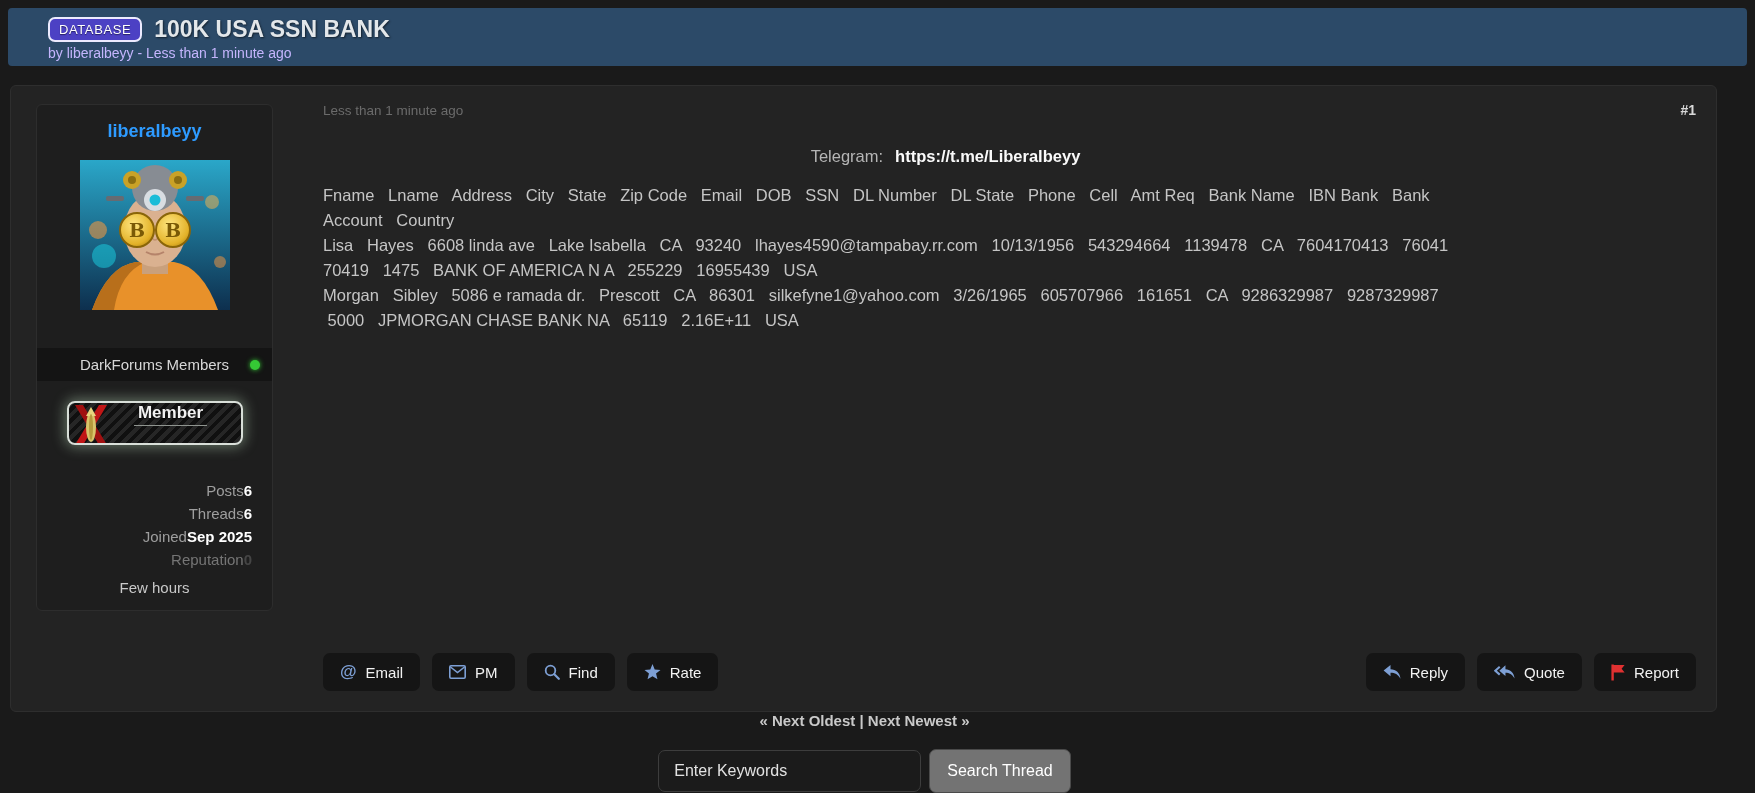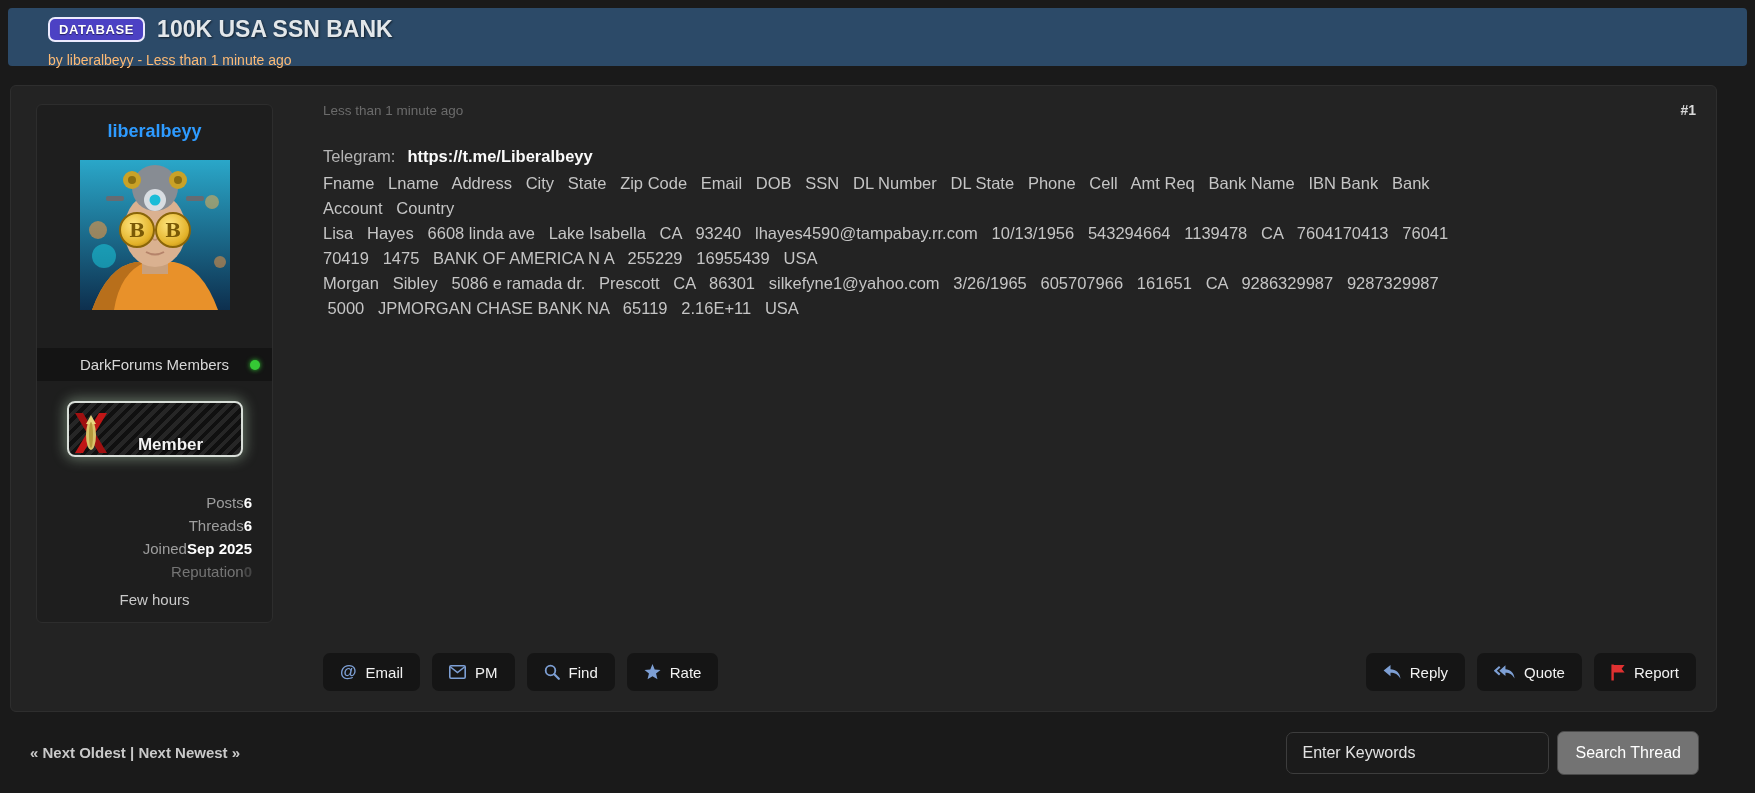--- a/index.html
+++ b/index.html
@@ -5,79 +5,79 @@
   * { box-sizing: border-box; margin: 0; padding: 0; }
   html,body { width:1755px; height:793px; background:#1a1a1a; overflow:hidden;
     font-family:"Liberation Sans","DejaVu Sans",sans-serif; }
   .page { position:relative; width:1755px; height:793px; }
 
   
   .thread-header { position:absolute; left:8px; top:8px; width:1739px; height:58px;
     background:#2c4a68; border-radius:4px; padding:8px 20px 6px 40px; }
   .th-row1 { display:flex; align-items:center; gap:12px; }
   .cat-badge { display:inline-block; background:#4c41c4; border:2px solid #eceafe;
-    border-radius:7px; color:#fff; font-weight:bold; font-size:13px; letter-spacing:.6px;
+    border-radius:7px; color:#fff; font-weight:normal; font-size:13px; letter-spacing:.6px;
     padding:3px 9px; text-shadow:0 1px 1px rgba(0,0,0,.5);text-align:right; }
   .thread-title { font-size:23px; font-weight:bold; color:#e3e7ea; text-shadow:1px 1px 2px #14222f; }
-  .thread-byline { margin-top:9px; font-size:14px; color:#fdba74; }
+  .thread-byline { margin-top:2px; font-size:14px; color:#c4b5fd; }
 
   
   .main-panel { position:absolute; left:10px; top:85px; width:1707px; height:627px;
     background:#232323; border:1px solid #2e2e2e; border-radius:6px; }
 
   
   .profile-card { position:absolute; left:25px; top:18px; width:237px;
     background:#1e1e1e; border:1px solid #2d2d2d; border-radius:6px; padding-bottom:14px; }
   .username { text-align:center; color:#2e9bff; font-weight:bold; font-size:18px; margin:16px 0 18px; }
   .avatar-wrap { width:150px; height:150px; margin:0 auto 38px; }
   .group-band { position:relative; background:#141414; padding:8px 0; text-align:center;
     color:#d8d8d8; font-size:15px; }
   .online-dot { position:absolute; right:12px; top:50%; transform:translateY(-50%);
     width:10px; height:10px; border-radius:50%; background:#35c835; box-shadow:0 0 5px #35c835; }
   .rank-badge-wrap { display:flex; justify-content:center; margin:20px 0 30px; }
-  .rank-badge { position:relative; width:176px; height:56px; border-radius:8px;
+  .rank-badge { position:relative; width:176px; height:44px; border-radius:8px;
     border:2px solid #d9dfd9; box-shadow:0 0 13px 2px rgba(205,240,205,.40);
     background:repeating-linear-gradient(135deg,#262626 0 4px,#101010 4px 8px);
-    display:flex; align-items:flex-end; overflow:hidden; }
+    display:flex; align-items:flex-start; overflow:hidden; }
   .rank-emblem { flex:0 0 46px; height:44px; }
   .rank-label-box { flex:1; text-align:center; padding-right:14px; }
   .rank-label { color:#f2f2f2; font-weight:bold; font-size:17px;
     text-shadow:0 1px 2px #000; border-bottom:1px solid #8f948f; padding:0 4px 3px; }
   .profile-stats { padding:4px 20px 0; }
   .stat-row { display:flex; justify-content:flex-end; padding:3px 0; font-size:15px; }
   .stat-label { color:#9e9e9e; }
   .stat-value { color:#ffffff; font-weight:bold; }
   .stat-row.muted .stat-label { color:#757575; }
   .stat-row.muted .stat-value { color:#454545; }
   .online-time { text-align:center; color:#c9c9c9; font-size:15px; margin-top:8px; }
 
   
   .post-area { position:absolute; left:287px; top:0; right:0; bottom:0; padding:16px 20px 20px 25px; }
   .post-top { display:flex; justify-content:space-between; align-items:flex-end; }
   .post-time { color:#6b6b6b; font-size:13.5px; }
   .post-number { color:#d8d8d8; font-size:14px; font-weight:bold; }
   .post-body { margin-top:26px; width:1245px; color:#c5c5c5; font-size:16.5px; line-height:1.52; }
-  .tg-line { text-align:left; margin-bottom:2px; }
+  .tg-line { text-align:center; margin-bottom:14px; }
   .tg-label { color:#b5b5b5; margin-right:12px; }
   .tg-link { color:#fafafa; font-weight:bold; text-decoration:none; }
   .tbl-block { white-space:pre-wrap; }
 
   
   .post-actions { position:absolute; left:25px; right:20px; bottom:20px;
     display:flex; justify-content:space-between; }
   .btn-group { display:flex; gap:12px; }
   .act-btn { display:inline-flex; align-items:center; gap:9px; background:#151515;
     border:none; border-radius:7px; padding:0 17px; height:38px; color:#f2f2f2;
     font-size:15px; font-family:inherit; cursor:pointer; }
   .act-btn .ic { display:inline-flex; align-items:center; color:#7d9fd4;
     font-weight:bold; font-size:17px; }
 
   
   .page-footer { position:absolute; left:10px; top:712px; width:1707px; height:81px;
-    display:flex; justify-content:space-between; align-items:center; padding:0 18px 0 20px; }
+    display:flex; justify-content:space-between; align-items:center; padding:0 18px 0 20px;flex-direction:column; }
   .footer-nav { color:#c9c9c9; font-weight:bold; font-size:15px; }
   .footer-search { display:flex; gap:8px; align-items:center; }
   .kw-input { width:263px; height:42px; background:#1b1b1b; border:1px solid #3d3d3d;
     border-radius:7px; padding:0 15px; color:#737373; font-size:16px; font-family:inherit; }
   .kw-input::placeholder { color:#e2e2e2; opacity:1; }
   .search-btn { height:44px; background:#737373; color:#fff; border:1px solid #4a4a4a;
     border-radius:7px; padding:0 17px; font-size:16px; font-family:inherit; cursor:pointer; }
 </style>
 </head>
 <body>

